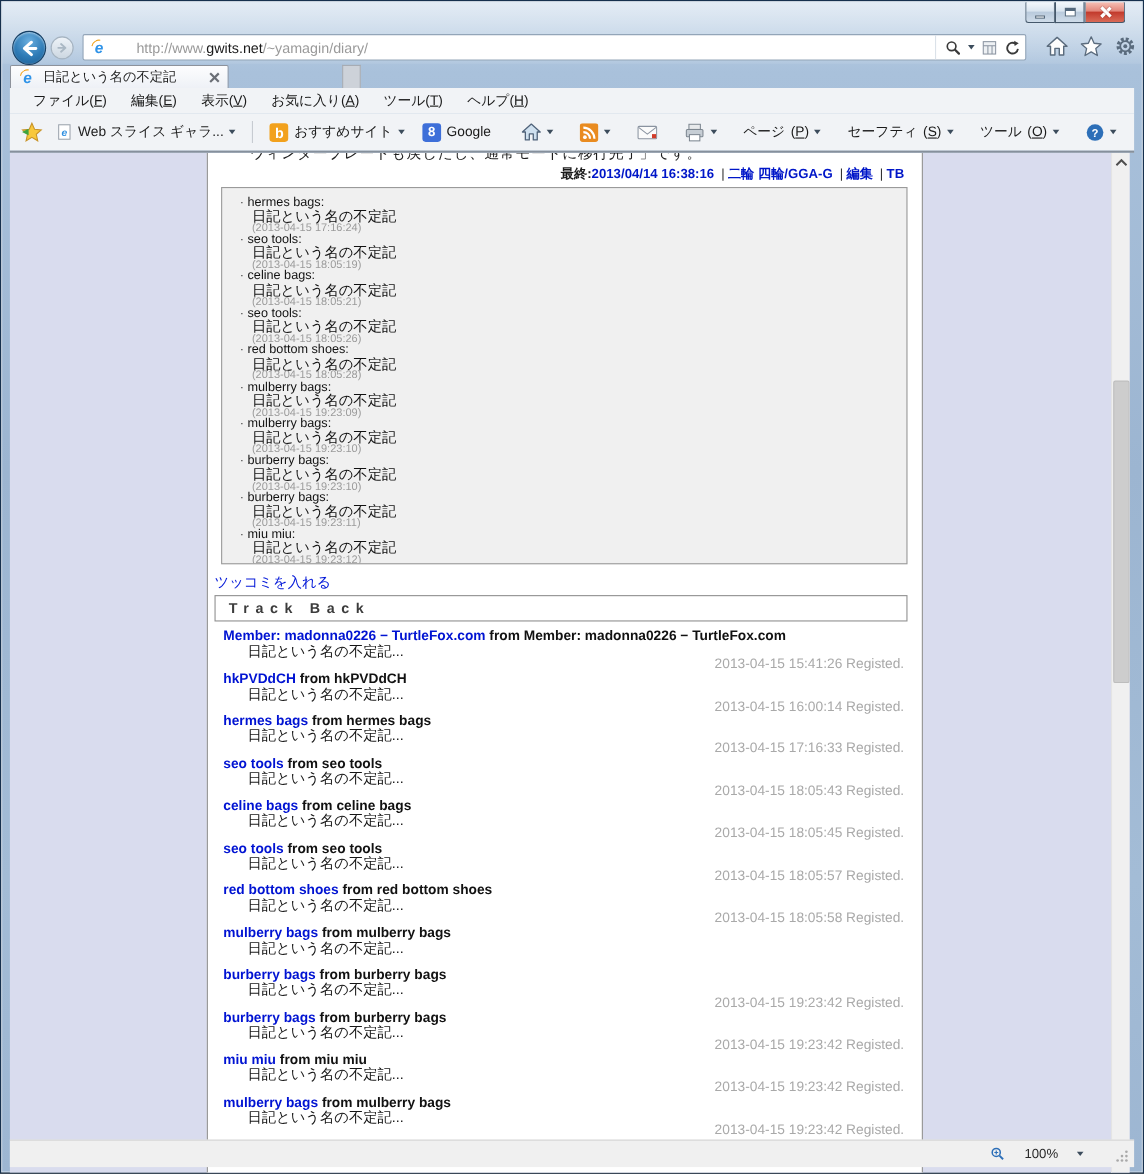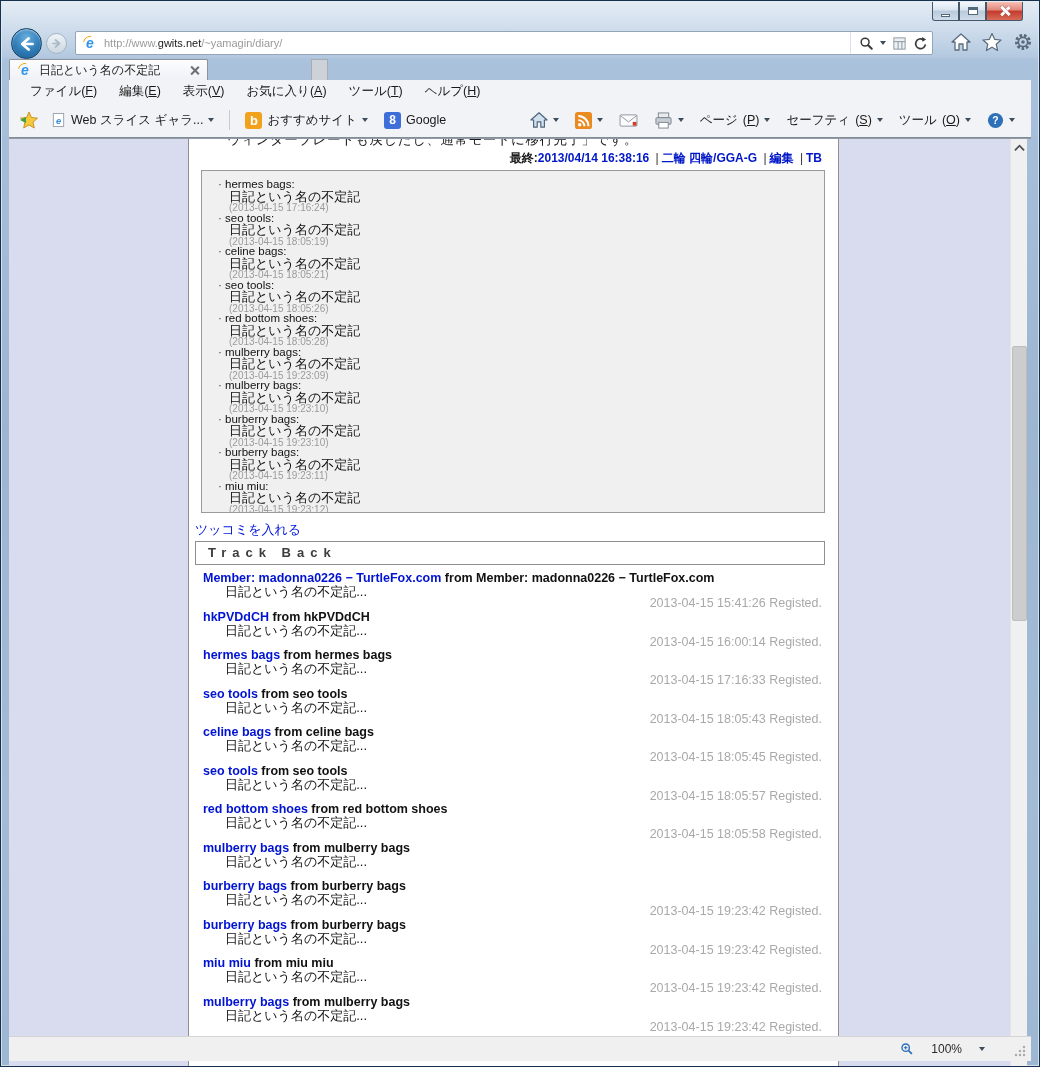--- a/index.html
+++ b/index.html
@@ -40,21 +40,21 @@
     display:flex;align-items:center;justify-content:center;}
   .btn-fwd{position:absolute;left:45px;top:6px;width:21px;height:21px;border-radius:50%;
     background:linear-gradient(180deg,#eef3f8,#ccd7e1);border:1px solid #a5b3c0;
     display:flex;align-items:center;justify-content:center;}
   .address-bar{position:absolute;left:74px;top:4px;width:858px;height:24px;background:#fff;
     border:1px solid #93a5b8;border-radius:2px;display:flex;align-items:center;padding:0 4px 0 6px;}
   .e-icon{font-weight:bold;font-style:italic;color:#2f93e8;font-size:14px;line-height:14px;
     position:relative;width:16px;text-align:center;flex:none;}
   .e-icon::after{content:"";position:absolute;left:1px;top:0;width:12px;height:12px;border-radius:50%;
     border:1.5px solid transparent;border-top-color:#f2a51f;transform:rotate(-35deg);}
-  .url{flex:1;font-size:11px;color:#9a9a9a;white-space:nowrap;overflow:hidden;padding-left:6px;}
+  .url{flex:1;font-size:13px;color:#9a9a9a;white-space:nowrap;overflow:hidden;padding-left:6px;margin-left:20px;}
   .url .domain{color:#1a1a1a;}
   .addr-icons{display:flex;align-items:center;gap:6px;flex:none;border-left:1px solid #dbe2e9;padding-left:8px;height:100%;}
   .caret{width:0;height:0;border-left:3.5px solid transparent;border-right:3.5px solid transparent;border-top:4px solid #3c4c5c;display:inline-block;}
   .nav-right{position:absolute;right:6px;top:5px;display:flex;gap:11px;align-items:center;}
 
   
   .tabrow{position:absolute;top:58px;left:8px;right:8px;height:21px;}
   .tab{position:absolute;left:0;top:0;width:199px;height:21px;
     background:linear-gradient(180deg,#fdfdfe,#eef1f6);
     border:1px solid #8d929b;border-bottom:none;border-radius:2px 2px 0 0;
@@ -76,21 +76,21 @@
 
   
   .favbar{position:absolute;top:102px;left:8px;right:8px;height:34px;background:#f1f3f6;
     display:flex;align-items:center;padding:0 12px 0 10px;gap:8px;}
   .fav-item,.cmd-btn{display:flex;align-items:center;gap:5px;font-size:12.5px;color:#1a1a1a;padding:3px 4px;}
   .vsep{width:1px;height:20px;background:#c7cbd1;margin:0 3px;}
   .bing-ic{width:17px;height:17px;background:#f2a11d;border-radius:3px;color:#fff;font-weight:bold;
     font-size:13px;line-height:17px;text-align:center;flex:none;}
   .google-ic{width:17px;height:17px;background:#3e6fd9;border-radius:3px;color:#fff;font-weight:bold;
     font-size:12px;line-height:17px;text-align:center;flex:none;}
-  .cmd-group{margin-left:auto;display:flex;align-items:center;gap:8px;}
+  .cmd-group{margin-left:auto;display:flex;align-items:center;gap:16px;}
   .addfav{position:relative;width:20px;height:18px;}
 
   
   .toolbar-sep{position:absolute;top:136px;left:8px;right:8px;height:2px;
     background:linear-gradient(180deg,#7b8692,#99a2ac);}
   .viewport{position:absolute;top:138px;left:8px;right:12px;height:975px;background:#d9dcee;overflow:hidden;}
   .content-col{position:absolute;left:179px;top:0;width:651px;height:100%;background:#ffffff;
     border-left:1px solid #8f8f8f;border-right:1px solid #8f8f8f;overflow:hidden;}
 
   .intro{margin-top:-7px;padding-left:38px;font-size:13.5px;line-height:15px;color:#1c1c1c;letter-spacing:.5px;white-space:nowrap;}

